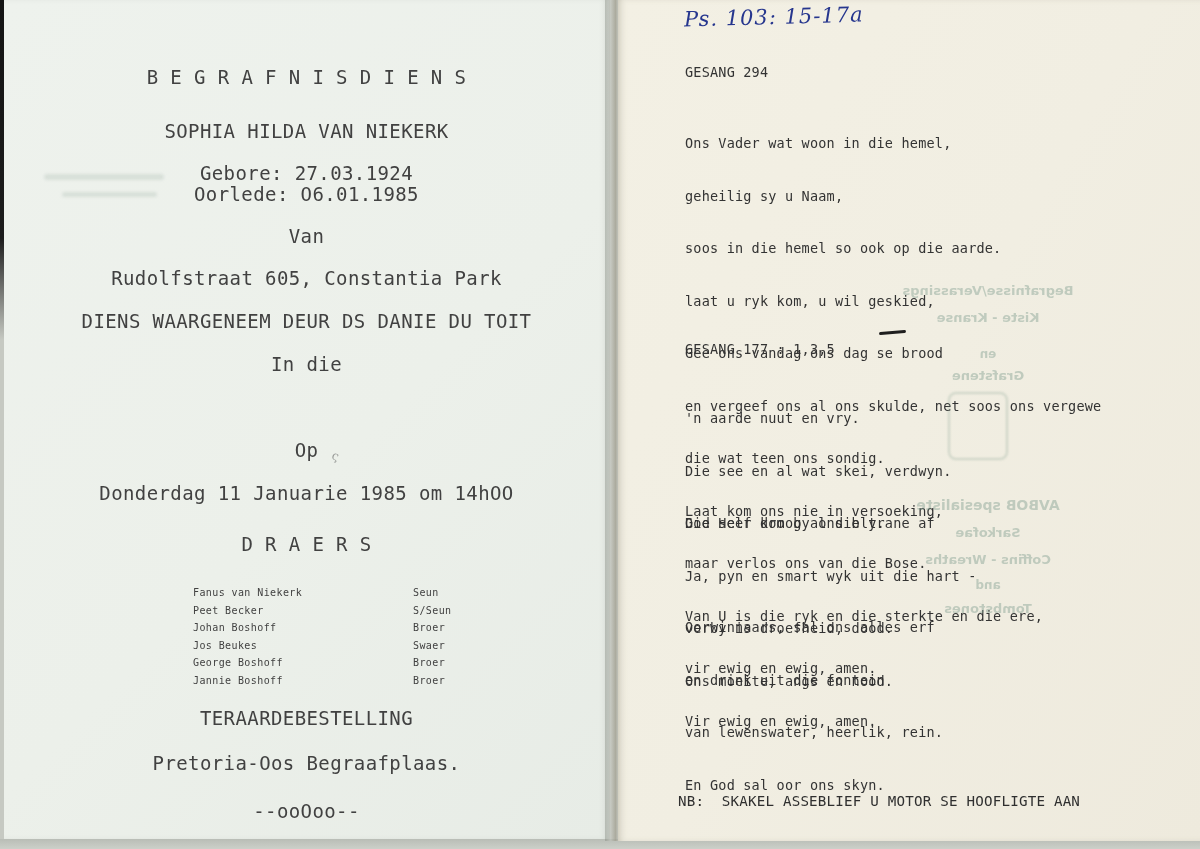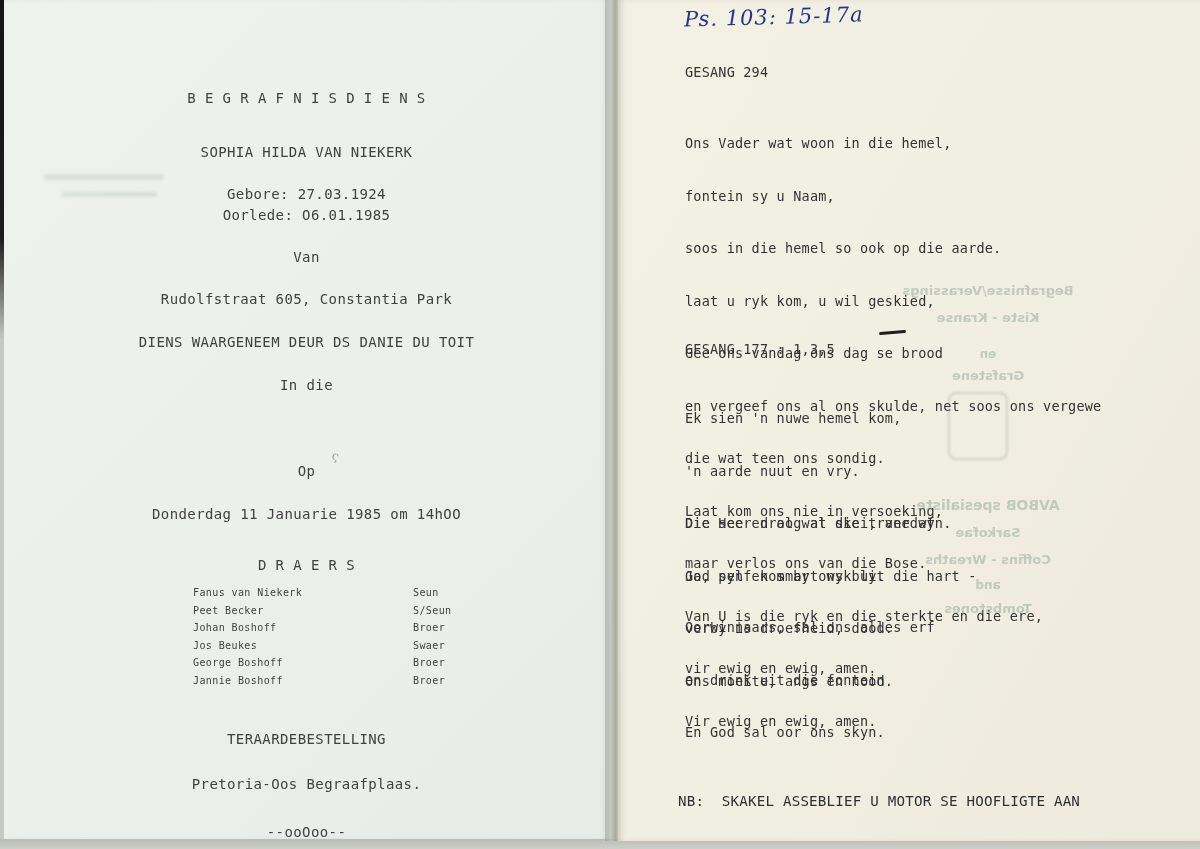--- a/index.html
+++ b/index.html
@@ -26,21 +26,21 @@
   .edge-strip{
     position:absolute;left:0;top:0;width:4px;height:340px;
     background:linear-gradient(180deg,#141414 0%,#1c1c1c 70%,rgba(30,30,30,0) 100%);
   }
   .bed-bottom{
     position:absolute;left:0;top:839px;width:1200px;height:10px;
     background:linear-gradient(180deg,#b9bdb6,#ccd0c9);
   }
   .line{position:absolute;white-space:pre;}
   
-  .lp{color:#414141;font-size:14px;letter-spacing:.4px;margin-top:24px;}
+  .lp{color:#414141;font-size:19px;letter-spacing:.4px;}
   .lp.center{left:20px;width:565px;text-align:center;}
   .bearers{position:absolute;left:189px;top:584px;line-height:17.6px;color:#414141;font-size:10px;letter-spacing:.4px;}
   .bearer-row{display:flex;white-space:pre;}
   .bearer-name{width:220px;}
   
   .rp{color:#333;font-size:13.5px;letter-spacing:.2px;}
   .hymn{position:absolute;line-height:17.5px;color:#333;font-size:13.5px;letter-spacing:.2px;white-space:pre;}
   .notice{font-size:14.2px;line-height:22.5px;color:#2f2f2f;}
   .handwriting{
     font-family:"DejaVu Serif","Liberation Serif",serif;
@@ -127,51 +127,51 @@
 </div>
 
 <div class="fold"></div>
 
 <div class="page page-right">
   <div class="line handwriting" style="left:66px;top:5px">Ps. 103: 15-17a</div>
 
   <div class="line rp" style="left:67px;top:64px">GESANG 294</div>
   <div class="hymn" style="left:67px;top:100px">
     <div>Ons Vader wat woon in die hemel,</div>
-    <div>fontein sy u Naam,</div>
+    <div>geheilig sy u Naam,</div>
     <div>soos in die hemel so ook op die aarde.</div>
     <div>laat u ryk kom, u wil geskied,</div>
     <div>Gee ons vandag ons dag se brood</div>
     <div>en vergeef ons al ons skulde, net soos ons vergewe</div>
     <div>die wat teen ons sondig.</div>
     <div>Laat kom ons nie in versoeking,</div>
     <div>maar verlos ons van die Bose.</div>
     <div>Van U is die ryk en die sterkte en die ere,</div>
     <div>vir ewig en ewig, amen.</div>
     <div>Vir ewig en ewig, amen.</div>
   </div>
 
   <div class="ink-mark"></div>
 
   <div class="line rp" style="left:67px;top:341px">GESANG 177 : 1,3,5</div>
   <div class="hymn" style="left:67px;top:375px">
-    <div>Ek sien 'n nuwe hemel kom,</div>
     <div>'n aarde nuut en vry.</div>
     <div>Die see en al wat skei, verdwyn.</div>
     <div>God self kom by ons bly.</div>
   </div>
   <div class="hymn" style="left:67px;top:480px">
     <div>Die Heer droog al die trane af</div>
     <div>Ja, pyn en smart wyk uit die hart -</div>
     <div>verby is droefheid, dood.</div>
     <div>Ons moeite, angs en nood.</div>
   </div>
   <div class="hymn" style="left:67px;top:584px">
     <div>Oorwinnaars, sal ons alles erf</div>
     <div>en drink uit die fontein</div>
+    <div>van lewenswater, heerlik, rein.</div>
     <div>En God sal oor ons skyn.</div>
   </div>
 
   <div class="hymn notice" style="left:60px;top:745px">
     <div>NB:  SKAKEL ASSEBLIEF U MOTOR SE HOOFLIGTE AAN</div>
     
   </div>
 
   <div class="bleed" style="top:283px;font-size:13px">Begrafnisse/Verassings</div>
   <div class="bleed" style="top:310px;font-size:13px">Kiste - Kranse</div>

